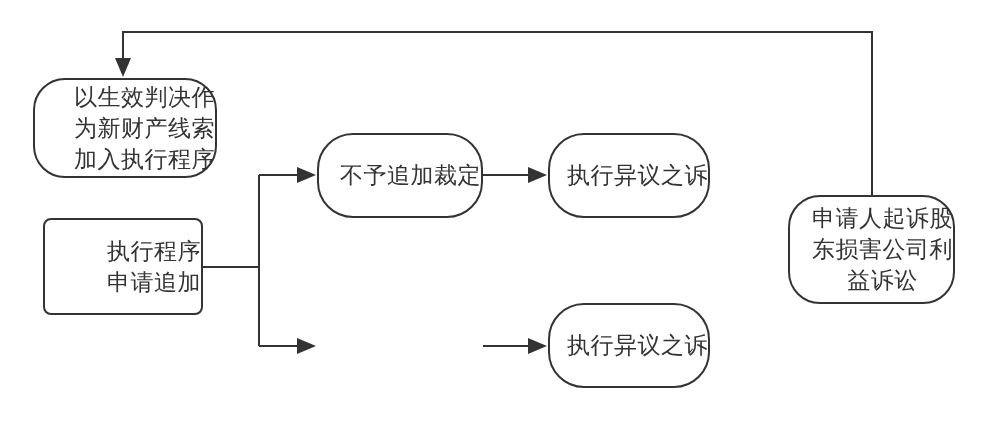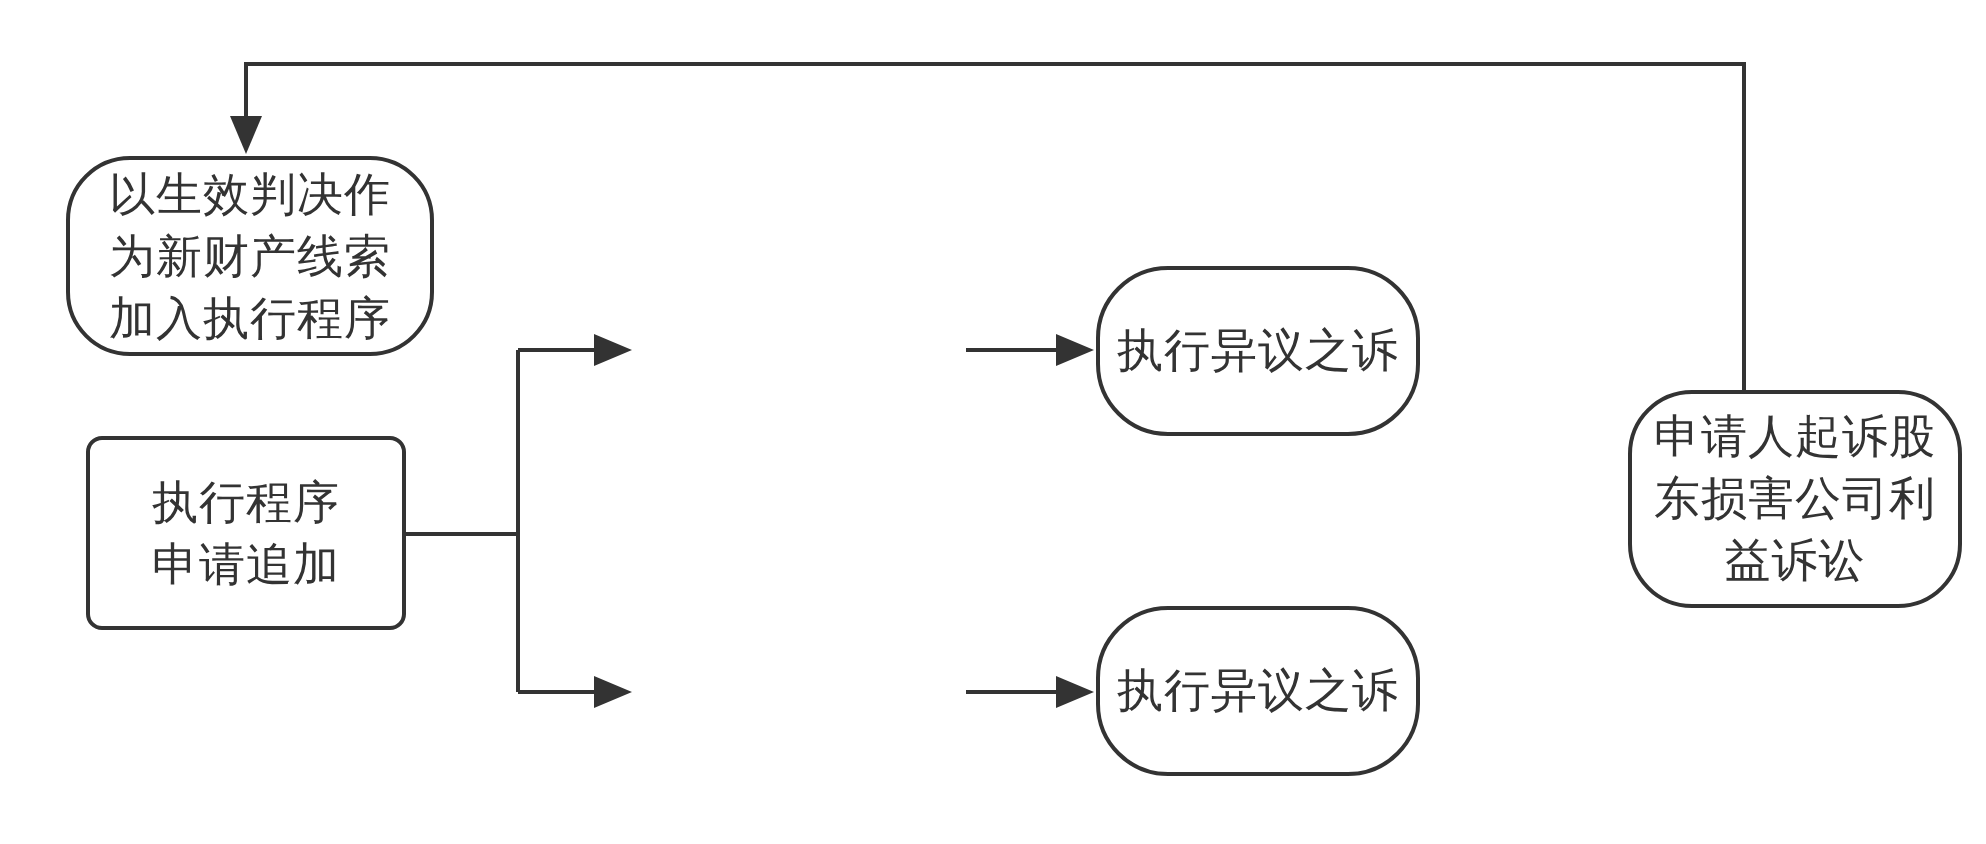--- a/index.html
+++ b/index.html
@@ -30,35 +30,35 @@
   .edges polygon {
     fill: var(--stroke);
     stroke: none;
   }
   .node {
     position: absolute;
     border: 2px solid var(--stroke);
     background: var(--bg);
     display: flex;
     align-items: center;
-    justify-content: center;
+    justify-content: flex-end;
     text-align: center;
     color: var(--text);
     font-size: 23px;
     line-height: 31px;
     white-space: pre-line;
     letter-spacing: 0.5px;
   }
   .node-a { left: 33px;  top: 78px;  width: 184px; height: 100px; border-radius: 32px; }
   .node-b { left: 43px;  top: 218px; width: 160px; height: 97px;  border-radius: 8px; }
   .node-c { left: 317px; top: 133px; width: 166px; height: 85px;  border-radius: 36px; }
   .node-d { left: 548px; top: 133px; width: 162px; height: 85px;  border-radius: 36px; }
   .node-e { left: 317px; top: 303px; width: 166px; height: 85px;  border-radius: 36px; }
   .node-f { left: 548px; top: 303px; width: 162px; height: 85px;  border-radius: 36px; }
-  .node-g { left: 788px; top: 195px; width: 167px; height: 109px; border-radius: 32px; margin-left: 26px; }
+  .node-g { left: 788px; top: 195px; width: 167px; height: 109px; border-radius: 32px; }
 </style>
 </head>
 <body>
 
 <div class="canvas">
 
   <svg class="edges" viewBox="0 0 993 422" xmlns="http://www.w3.org/2000/svg">
 
     <path d="M 203 267 L 259 267"></path>
 
@@ -84,20 +84,23 @@
     <span>以生效判决作
 为新财产线索
 加入执行程序</span>
   </div>
 
   <div class="node node-b">
     <span>执行程序
 申请追加</span>
   </div>
 
+  <div class="node node-c">
+    <span>不予追加裁定</span>
+  </div>
 
   <div class="node node-d">
     <span>执行异议之诉</span>
   </div>
 
 
   <div class="node node-f">
     <span>执行异议之诉</span>
   </div>
 

